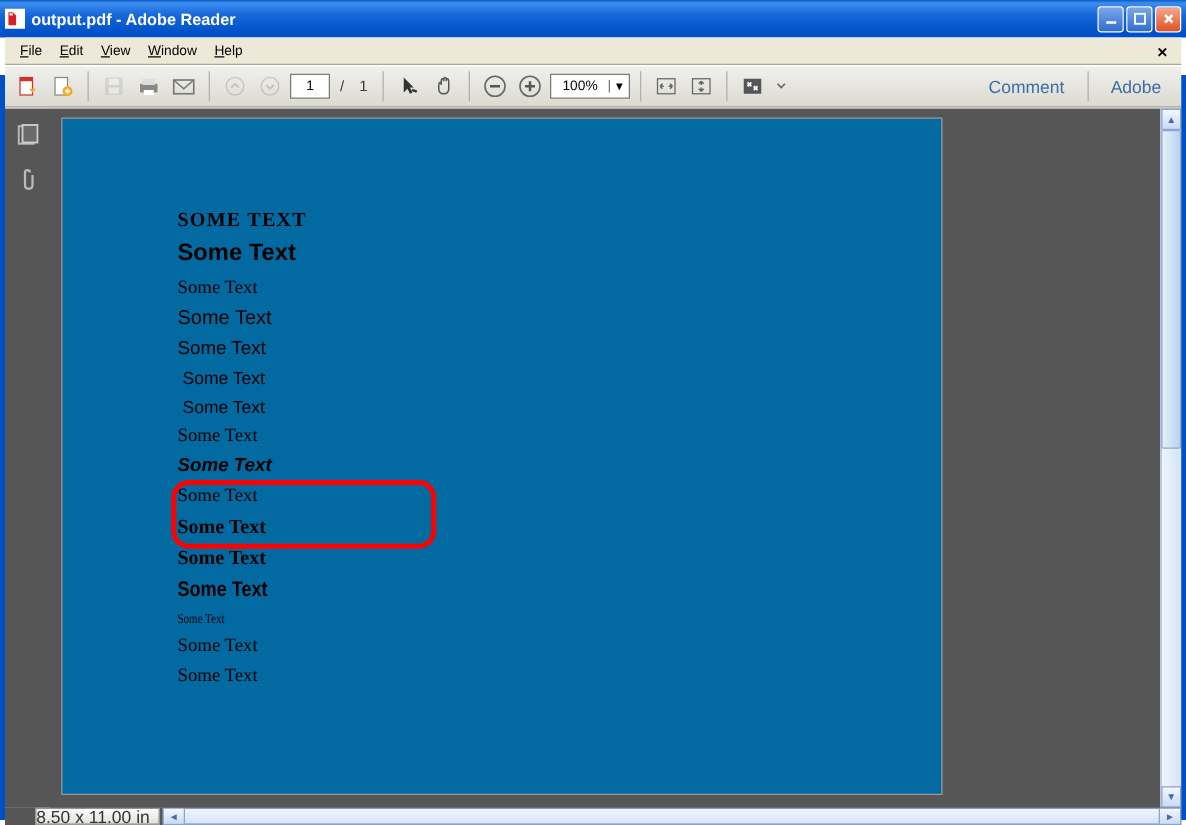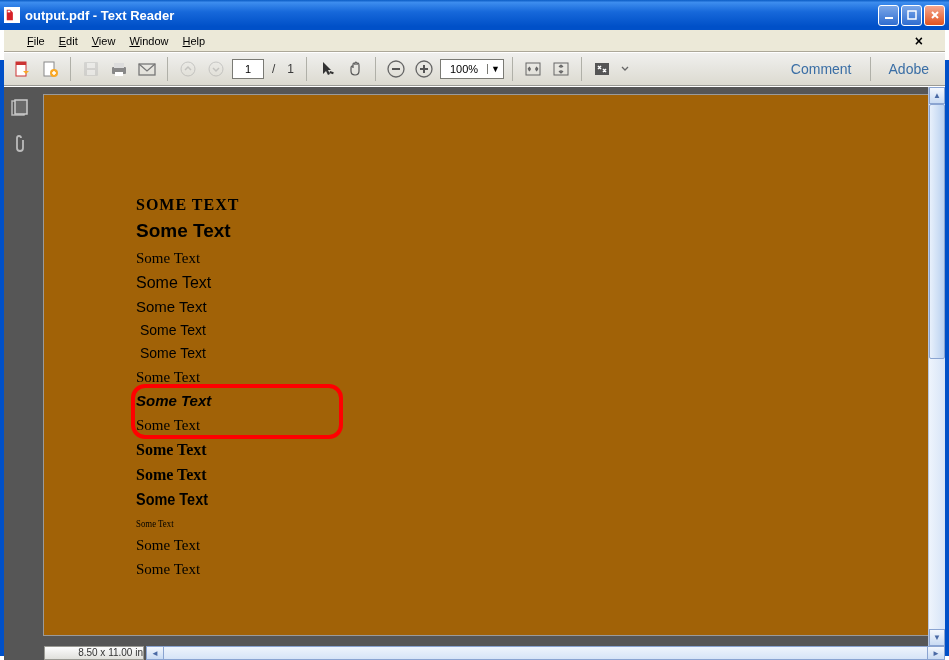--- a/index.html
+++ b/index.html
@@ -10,21 +10,21 @@
 .titlebar .app-icon { width: 16px; height: 16px; background: #fff; margin-right: 5px; display: flex; align-items: center; justify-content: center; }
 .titlebar .app-icon svg { width: 14px; height: 14px; }
 .titlebar .title-text { flex: 1; }
 .win-btns { display: flex; gap: 2px; }
 .win-btn { width: 21px; height: 21px; border: 1px solid #fff; border-radius: 3px; display: flex; align-items: center; justify-content: center; font-weight: bold; color: #fff; cursor: pointer; }
 .win-min { background: linear-gradient(to bottom, #7ba7e8, #2f6dd0); }
 .win-max { background: linear-gradient(to bottom, #7ba7e8, #2f6dd0); }
 .win-close { background: linear-gradient(to bottom, #f5a78f, #e1531f); }
 
 
-.menubar { height: 22px; background: #ece9d8; border-bottom: 1px solid #aca899; display: flex; align-items: center; padding: 0 16px; font-size: 11px; }
+.menubar { height: 22px; background: #ece9d8; border-bottom: 1px solid #aca899; display: flex; align-items: center; padding: 0 5px; font-size: 11px; }
 .menubar .menu-item { padding: 2px 7px; cursor: pointer; }
 .menubar .close-doc { margin-left: auto; font-weight: bold; font-size: 14px; padding: 0 6px; cursor: pointer; }
 
 
 .toolbar { height: 34px; background: linear-gradient(to bottom, #f0f0ee, #dcdad0); border-top: 1px solid #fff; border-bottom: 1px solid #9a9a94; display: flex; align-items: center; padding: 0 6px; gap: 4px; }
 .tb-btn { width: 24px; height: 24px; border: 1px solid transparent; border-radius: 3px; display: flex; align-items: center; justify-content: center; cursor: pointer; }
 .tb-btn.disabled { opacity: 0.45; cursor: default; }
 .tb-sep { width: 1px; height: 24px; background: #b0b0a8; margin: 0 4px; }
 .tb-input { width: 32px; height: 20px; border: 1px solid #7a7a74; background: #fff; text-align: center; font-size: 11px; }
 .tb-page-of { padding: 0 4px; font-size: 12px; color: #3a3a3a; }
@@ -35,30 +35,30 @@
 .tb-link { font-size: 14px; color: #3a6ea5; padding: 0 10px; cursor: pointer; }
 
 
 .content-wrap { display: flex; height: 560px; background: #565656; border-top: 1px solid #fff; }
 .sidebar { width: 36px; background: #565656; display: flex; flex-direction: column; align-items: center; padding-top: 10px; gap: 14px; }
 .sidebar .side-btn { width: 22px; height: 22px; color: #c0c0c0; cursor: pointer; display:flex; align-items:center; justify-content:center; }
 
 .doc-viewport { flex: 1; background: #565656; display: flex; flex-direction: column; position: relative; }
 .doc-scroll { flex: 1; overflow: hidden; position: relative; display: flex; }
 .doc-page-area { flex: 1; background: #565656; padding: 8px 0 0 10px; overflow: hidden; }
-.page { width: 884px; height: 540px; background: #a16207; box-shadow: 0 0 0 1px #9a9a9a; padding: 100px 0 0 92px; position: relative; }
+.page { width: 703px; height: 540px; background: #0369a1; box-shadow: 0 0 0 1px #9a9a9a; padding: 72px 0 0 92px; position: relative; }
 
 .vscroll { width: 17px; background: linear-gradient(to right, #eef4fc, #d6e4f7); border-left: 1px solid #b8c7e0; display: flex; flex-direction: column; }
 .vscroll .vbtn { height: 17px; background: linear-gradient(to bottom, #f3f7fd, #c9dbf3); border: 1px solid #8aa4d1; display:flex; align-items:center; justify-content:center; font-size: 8px; color: #4a6aa5; }
 .vscroll .vtrack { flex: 1; position: relative; }
 .vscroll .vthumb { position: absolute; left: 0; right: 0; top: 0; height: 255px; background: linear-gradient(to right, #e8f0fb, #b9d1f0); border: 1px solid #8aa4d1; border-radius: 2px; }
 
 
 .statusbar { height: 14px; background: #565656; display: flex; align-items: center; }
-.statusbar .dims-box { margin-left: 40px; width: 100px; height: 14px; background: linear-gradient(to bottom, #fdfdfd, #e0e0dc); border: 1px solid #9a9a94; font-size: 10px; line-height: 12px; text-align: right; color: #333; }
+.statusbar .dims-box { margin-left: 24px; width: 100px; height: 14px; background: linear-gradient(to bottom, #fdfdfd, #e0e0dc); border: 1px solid #9a9a94; font-size: 14px; line-height: 12px; text-align: left; color: #333; }
 .statusbar .hscroll { flex: 1; height: 14px; margin-left: 2px; background: linear-gradient(to bottom, #eef4fc, #d6e4f7); border: 1px solid #8aa4d1; display:flex; }
 .statusbar .hscroll .hbtn { width: 17px; background: linear-gradient(to bottom, #f3f7fd, #c9dbf3); border-right: 1px solid #8aa4d1; font-size:8px; color:#4a6aa5; display:flex; align-items:center; justify-content:center; }
 .statusbar .hscroll .hbtn.r { border-right:none; border-left: 1px solid #8aa4d1; }
 .statusbar .hscroll .htrack { flex:1; }
 .right-edge { position: absolute; top: 30px; right: 0; bottom: 4px; width: 4px; background: #0050c8; }
 .left-edge { position: absolute; top: 30px; left: 0; bottom: 4px; width: 4px; background: #0050c8; }
 
 
 .pdf-line { margin-bottom: 6px; line-height: 1.2; }
 .l0 { font-family: 'Bookman Old Style', Georgia, serif; font-weight: bold; font-size: 16px; letter-spacing: 1px; }
@@ -90,21 +90,21 @@
 <body>
 
 <div class="titlebar">
   <div class="app-icon">
     <svg viewBox="0 0 16 16">
         <rect x="0" y="0" width="16" height="16" fill="#fff"></rect>
         <path d="M2 2 L2 14 L9 14 L9 5 L6 2 Z" fill="#d62027"></path>
         <rect x="3" y="3" width="3" height="2" fill="#fff"></rect>
       </svg>
   </div>
-  <div class="title-text">output.pdf - Text Reader</div>
+  <div class="title-text">output.pdf - Adobe Reader</div>
   <div class="win-btns">
     <div class="win-btn win-min">
         <svg width="10" height="10">
           <rect x="1" y="7" width="8" height="2" fill="#fff"></rect>
         </svg>
       </div>
     <div class="win-btn win-max">
         <svg width="10" height="10">
           <rect x="1" y="1" width="8" height="8" fill="none" stroke="#fff" stroke-width="1.5"></rect>
         </svg>

